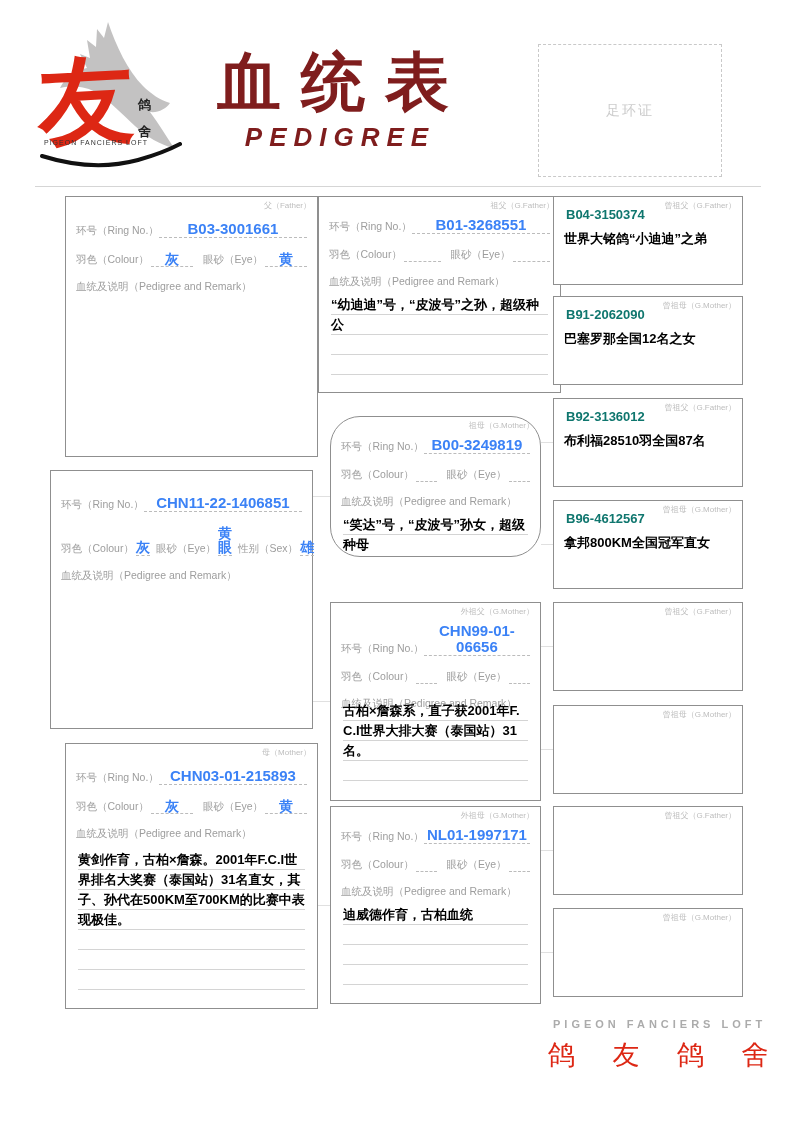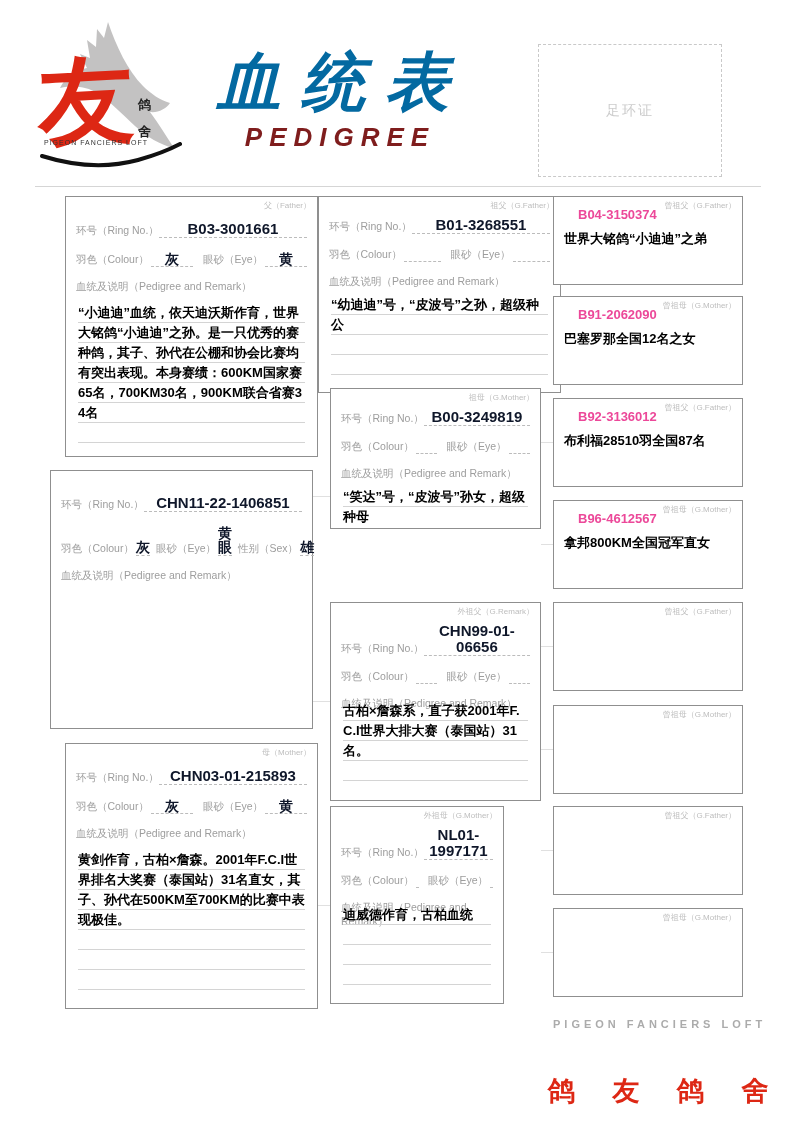--- a/index.html
+++ b/index.html
@@ -12,61 +12,61 @@
   .logo svg.bird { position:absolute; left:18px; top:0; }
   .logo .you { position:absolute; left:0px; top:34px; font-size:96px; font-weight:900;
     color:#dd2714; line-height:1; transform:rotate(-3deg); font-family:"Liberation Serif", serif; }
   .logo .vert { position:absolute; left:100px; top:78px; font-size:13px; color:#222;
     font-weight:bold; display:flex; flex-direction:column; gap:14px; line-height:1; }
   .logo .loftsmall { position:absolute; left:6px; top:119px; font-size:7px; letter-spacing:1px;
     color:#333; white-space:nowrap; }
   .logo svg.swoosh { position:absolute; left:0px; top:122px; }
 
   .title { position:absolute; left:183px; top:48px; width:320px; text-align:center;
-    font-size:64px; font-weight:900; color:#0369a1; letter-spacing:20px; line-height:1.1;
-    white-space:nowrap; font-family:"Liberation Serif", serif;font-style:italic; }
+    font-size:64px; font-weight:900; color:#7f1d1d; letter-spacing:20px; line-height:1.1;
+    white-space:nowrap; font-family:"Liberation Serif", serif; }
   .subtitle { position:absolute; left:190px; top:122px; width:300px; text-align:center;
     font-size:26px; font-weight:900; font-style:italic; letter-spacing:7px; white-space:nowrap; }
   .phoneline { position:absolute; left:185px; top:158px; font-size:13px; font-weight:bold;
     color:#1c1c1c; white-space:nowrap; }
   .ringcert { position:absolute; left:538px; top:44px; width:184px; height:133px;
     border:1px dashed #c9c9c9; display:flex; align-items:center; justify-content:center;
     font-size:14px; color:#cccccc; letter-spacing:2px; }
   .hdivider { position:absolute; left:35px; top:186px; width:726px; height:1px; background:#d5d5d5; }
 
   
   .pbox { position:absolute; background:#fff; border:1px solid #8f8f8f; }
   .corner { position:absolute; top:3px; right:6px; font-size:8px; color:#bdbdbd; white-space:nowrap; }
 
   .inner { position:absolute; left:10px; right:10px; top:8px; bottom:8px; }
   .ringrow { display:flex; align-items:flex-end; margin-top:16px; }
   .lbl { color:#9d9d9d; font-size:10.5px; white-space:nowrap; }
   .fill { flex:1; border-bottom:1px dashed #bcbcbc; text-align:center; font-weight:bold;
-    font-size:15px; color:#0f172a; line-height:1.05; min-height:14px; }
+    font-size:15px; color:#3b82f6; line-height:1.05; min-height:14px; }
   .fill.sm { font-size:14px; }
   .attrrow { display:flex; align-items:flex-end; margin-top:14px; gap:2px; }
   .remarklbl { color:#9d9d9d; font-size:10.5px; margin-top:13px; }
   .ruled { position:absolute; left:2px; right:2px; bottom:4px;
     background-image:repeating-linear-gradient(to bottom, transparent, transparent 19px, #d4d4d4 19px, #d4d4d4 20px);
   }
   .remarktext { font-weight:bold; font-size:13px; color:#000; line-height:20px;
     letter-spacing:0px; word-break:break-all; }
 
   
-  .pbox.small .ring-s { position:absolute; left:24px; top:10px; font-size:13px; font-weight:bold; color:#ec4899; }
+  .pbox.small .ring-s { position:absolute; left:12px; top:10px; font-size:13px; font-weight:bold; color:#0f766e; }
   .pbox.small .remark-s { position:absolute; left:10px; top:34px; right:8px; font-size:13px;
     font-weight:bold; color:#000; line-height:1.3; word-break:break-all; }
 
   .conn { position:absolute; height:1px; background:#e0e0e0; }
 
   
   .footer-en { position:absolute; left:553px; top:1018px; width:192px; text-align:center;
     font-size:11px; font-weight:bold; color:#ababab; letter-spacing:4px; white-space:nowrap; }
   .footer-cn { position:absolute; left:548px; top:1037px; width:200px; text-align:center;
-    font-size:27px; font-weight:700; letter-spacing:15px; white-space:nowrap;margin-top:36px; }
+    font-size:27px; font-weight:400; letter-spacing:15px; white-space:nowrap; }
 </style>
 </head>
 <body>
 
 <div class="page">
 
   <div class="logo">
     <svg class="bird" width="125" height="135" viewBox="0 0 125 135">
       <path fill="#c3c2c2" d="M52,2 L48,18 L41,9 L40,27 L31,20 L34,38 L24,34 L31,48 C18,50 9,58 4,68 C19,65 31,67 41,73 C55,82 66,94 79,106 C91,117 104,125 118,128 C110,116 103,104 94,92 C102,93 110,89 114,83 C104,80 95,74 87,66 C72,51 60,26 52,2 Z"></path>
     </svg>
@@ -108,23 +108,20 @@
         <span class="lbl">环号（Ring No.）</span>
         <span class="fill">B03-3001661</span>
       </div>
       <div class="attrrow">
         <span class="lbl">羽色（Colour）</span>
         <span class="fill sm" style="max-width:46px;">灰</span>
         <span class="lbl" style="margin-left:8px;">眼砂（Eye）</span>
         <span class="fill sm">黄</span>
       </div>
       <div class="remarklbl">血统及说明（Pedigree and Remark）</div>
-      <div class="ruled" style="top:98px;">
-        <div class="remarktext">“小迪迪”血统，依天迪沃斯作育，世界大铭鸽“小迪迪”之孙。是一只优秀的赛种鸽，其子、孙代在公棚和协会比赛均有突出表现。本身赛绩：600KM国家赛65名，700KM30名，900KM联合省赛34名</div>
-      </div>
     </div>
   </div>
 
   <div class="pbox" style="left:50px; top:470px; width:263px; height:259px;">
     <div class="inner">
       <div class="ringrow">
         <span class="lbl">环号（Ring No.）</span>
         <span class="fill">CHN11-22-1406851</span>
       </div>
       <div class="attrrow">
@@ -172,61 +169,61 @@
         <span class="lbl" style="margin-left:7px;">眼砂（Eye）</span>
         <span class="fill sm"></span>
       </div>
       <div class="remarklbl">血统及说明（Pedigree and Remark）</div>
       <div class="ruled" style="top:90px;">
         <div class="remarktext">“幼迪迪”号，“皮波号”之孙，超级种公</div>
       </div>
     </div>
   </div>
 
-  <div class="pbox" style="left:330px; top:388px; width:211px; height:141px;">
+  <div class="pbox" style="left:330px; top:416px; width:211px; height:141px;border-radius:30px;">
     <div class="corner">祖母（G.Mother）</div>
     <div class="inner">
       <div class="ringrow" style="margin-top:12px;">
         <span class="lbl">环号（Ring No.）</span>
         <span class="fill">B00-3249819</span>
       </div>
       <div class="attrrow">
         <span class="lbl">羽色（Colour）</span>
         <span class="fill sm" style="max-width:42px;"></span>
         <span class="lbl" style="margin-left:7px;">眼砂（Eye）</span>
         <span class="fill sm"></span>
       </div>
       <div class="remarklbl">血统及说明（Pedigree and Remark）</div>
       <div class="ruled" style="top:90px;">
         <div class="remarktext">“笑达”号，“皮波号”孙女，超级种母</div>
       </div>
     </div>
   </div>
 
   <div class="pbox" style="left:330px; top:602px; width:211px; height:199px;">
-    <div class="corner">外祖父（G.Remark）</div>
+    <div class="corner">外祖父（G.Mother）</div>
     <div class="inner">
       <div class="ringrow" style="margin-top:12px;">
         <span class="lbl">环号（Ring No.）</span>
         <span class="fill">CHN99-01-06656</span>
       </div>
       <div class="attrrow">
         <span class="lbl">羽色（Colour）</span>
         <span class="fill sm" style="max-width:42px;"></span>
         <span class="lbl" style="margin-left:7px;">眼砂（Eye）</span>
         <span class="fill sm"></span>
       </div>
       <div class="remarklbl">血统及说明（Pedigree and Remark）</div>
       <div class="ruled" style="top:90px;">
         <div class="remarktext">古柏×詹森系，直子获2001年F.C.I世界大排大赛（泰国站）31名。</div>
       </div>
     </div>
   </div>
 
-  <div class="pbox" style="left:330px; top:806px; width:174px; height:198px;">
+  <div class="pbox" style="left:330px; top:806px; width:211px; height:198px;">
     <div class="corner">外祖母（G.Mother）</div>
     <div class="inner">
       <div class="ringrow" style="margin-top:12px;">
         <span class="lbl">环号（Ring No.）</span>
         <span class="fill">NL01-1997171</span>
       </div>
       <div class="attrrow">
         <span class="lbl">羽色（Colour）</span>
         <span class="fill sm" style="max-width:42px;"></span>
         <span class="lbl" style="margin-left:7px;">眼砂（Eye）</span>

